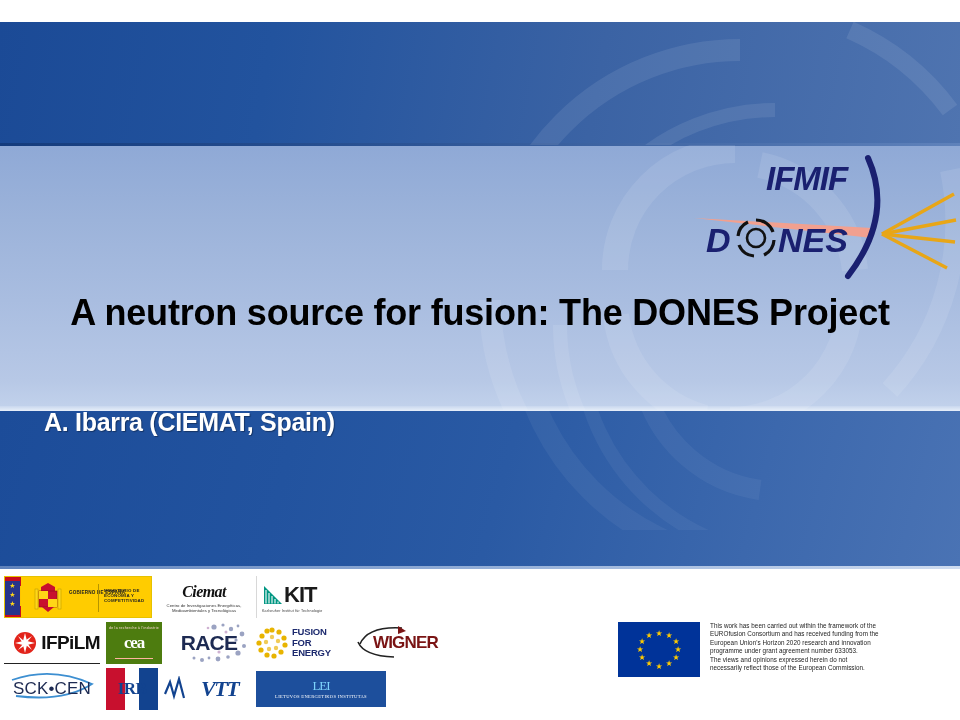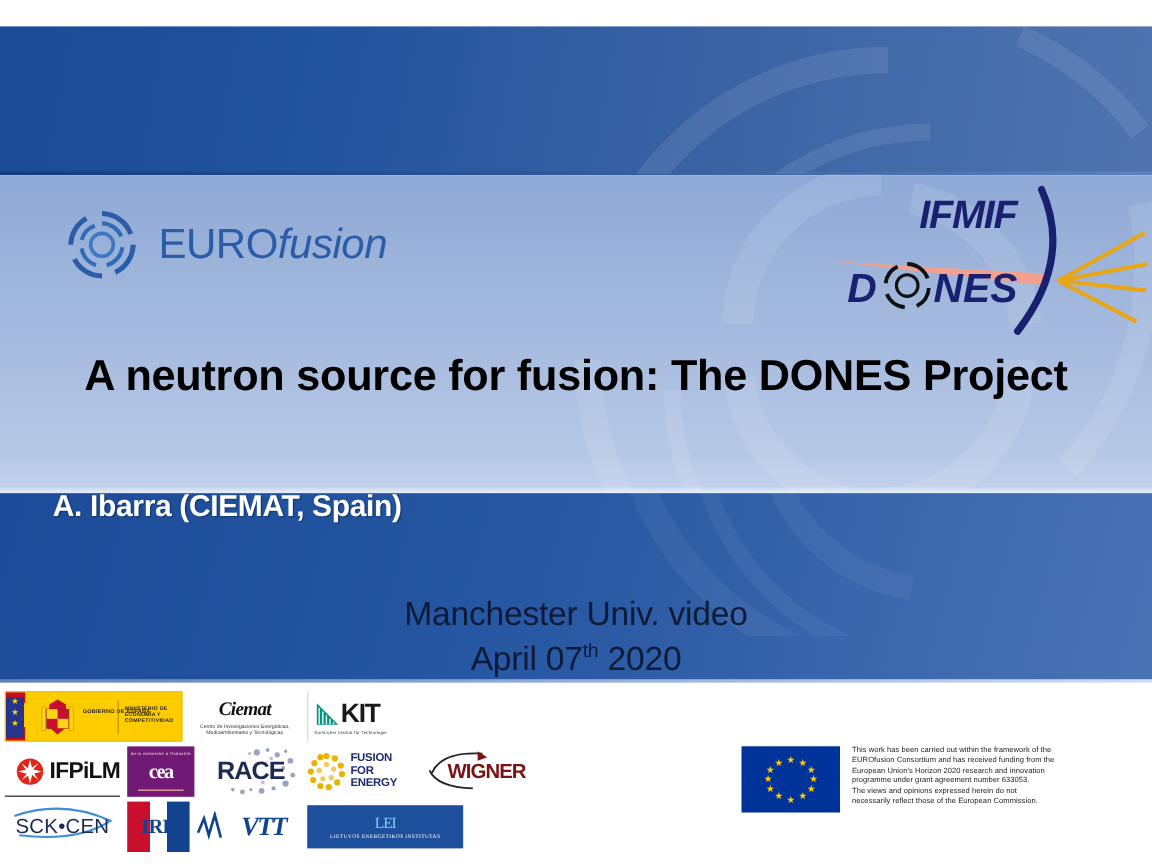--- a/index.html
+++ b/index.html
@@ -139,21 +139,21 @@
   .l-kit .w { font-size: 22px; font-weight: bold; color: #1a1a1a; letter-spacing: -1px; }
   .l-kit .s { font-size: 3.6px; color: #333; margin-top: 1px; letter-spacing: 0.2px; }
 
   
   .l-ifpilm { width: 96px; height: 42px; display: flex; align-items: center; gap: 4px;
         border-bottom: 1.5px solid #222; justify-content: flex-end; }
   .l-ifpilm .w { font-size: 19px; font-weight: bold; color: #111; letter-spacing: -0.6px;
         font-stretch: condensed; }
 
   
-  .l-cea { width: 56px; height: 42px; background: #701a75; position: relative; }
+  .l-cea { width: 56px; height: 42px; background: #4d7c0f; position: relative; }
   .l-cea .t { position: absolute; top: 4px; left: 0; width: 100%; text-align: center;
         font-size: 3.4px; color: #ffd9d9; letter-spacing: 0.3px; }
   .l-cea .w { position: absolute; top: 11px; left: 0; width: 100%; text-align: center;
         font-family: "Liberation Serif", serif; font-size: 17px; font-weight: bold;
         color: #ffffff; letter-spacing: -1.2px; }
   .l-cea .b { position: absolute; bottom: 5px; left: 9px; width: 38px; height: 1.4px; background: #ffb4a0; }
 
   
   .l-race { width: 82px; height: 42px; position: relative; display: flex;
         align-items: center; justify-content: center; }
@@ -249,38 +249,20 @@
       <path d="M275 448 A120 120 0 0 1 186 345" stroke-width="26"></path>
       <path d="M520 200 A250 250 0 0 1 460 420" stroke-width="20"></path>
     </g>
     <g clip-path="url(#clipDark)" stroke="#ffffff" fill="none" opacity="0.16">
       <path d="M150 390 A215 215 0 0 0 350 585" stroke-width="14"></path>
       <path d="M215 420 A140 140 0 0 0 330 520" stroke-width="20"></path>
       <path d="M90 380 A250 250 0 0 0 300 590" stroke-width="22"></path>
     </g>
   </svg>
 
-  <div class="eurofusion">
-    <svg class="ef-mark" viewBox="0 0 66 66">
-      <g fill="none" stroke="#2a5ca8" stroke-width="4.2">
-        <path d="M33 7 A26 26 0 0 1 57 24"></path>
-        <path d="M59 33 A26 26 0 0 1 44 56"></path>
-        <path d="M33 59 A26 26 0 0 1 10 45"></path>
-        <path d="M7 33 A26 26 0 0 1 20 11"></path>
-      </g>
-      <g fill="none" stroke="#2f6bb8" stroke-width="3.4">
-        <path d="M33 15 A18 18 0 0 1 49 26"></path>
-        <path d="M50 35 A18 18 0 0 1 37 50"></path>
-        <path d="M28 50 A18 18 0 0 1 16 36"></path>
-        <path d="M16 29 A18 18 0 0 1 27 17"></path>
-      </g>
-      <circle cx="33" cy="33" r="9.5" fill="none" stroke="#3f79c4" stroke-width="3"></circle>
-    </svg>
-    <div class="ef-word"><span class="ef-a">EURO</span><span class="ef-b">fusion</span></div>
-  </div>
 
   <div class="dones">
     <svg width="285" height="128" viewBox="0 0 285 128">
 
       <polygon points="22,66 200,86 200,76" fill="#f2a08f"></polygon>
 
       <g stroke="#e8a617" stroke-width="3.4" fill="none">
         <line x1="210" y1="82" x2="282" y2="42"></line>
         <line x1="210" y1="82" x2="284" y2="68"></line>
         <line x1="210" y1="82" x2="283" y2="90"></line>
@@ -300,24 +282,20 @@
       </g>
       <circle cx="84" cy="86" r="9" fill="none" stroke="#111111" stroke-width="2.6"></circle>
       <text x="106" y="100" font-family="'Liberation Sans', sans-serif" font-size="34" font-weight="bold" font-style="italic" fill="#1a2070">NES</text>
     </svg>
   </div>
 
   <div class="slide-title">A neutron source for fusion: The DONES Project</div>
 
   <div class="author">A. Ibarra (CIEMAT, Spain)</div>
 
-  <div class="venue">
-    <div>Manchester Univ. video</div>
-    <div><span>April 07</span><sup>th</sup><span> 2020</span></div>
-  </div>
 
   <div class="logo-grid">
 
     <div class="logo-row">
       <div class="logo-cell">
         <div class="l-spain">
           <div class="flagbar"></div>
           <div class="eustars">★<br>★<br>★</div>
           <svg class="crest" viewBox="0 0 34 34">
             <path d="M17 2 L24 6 L24 10 L10 10 L10 6 Z" fill="#c8102e"></path>

